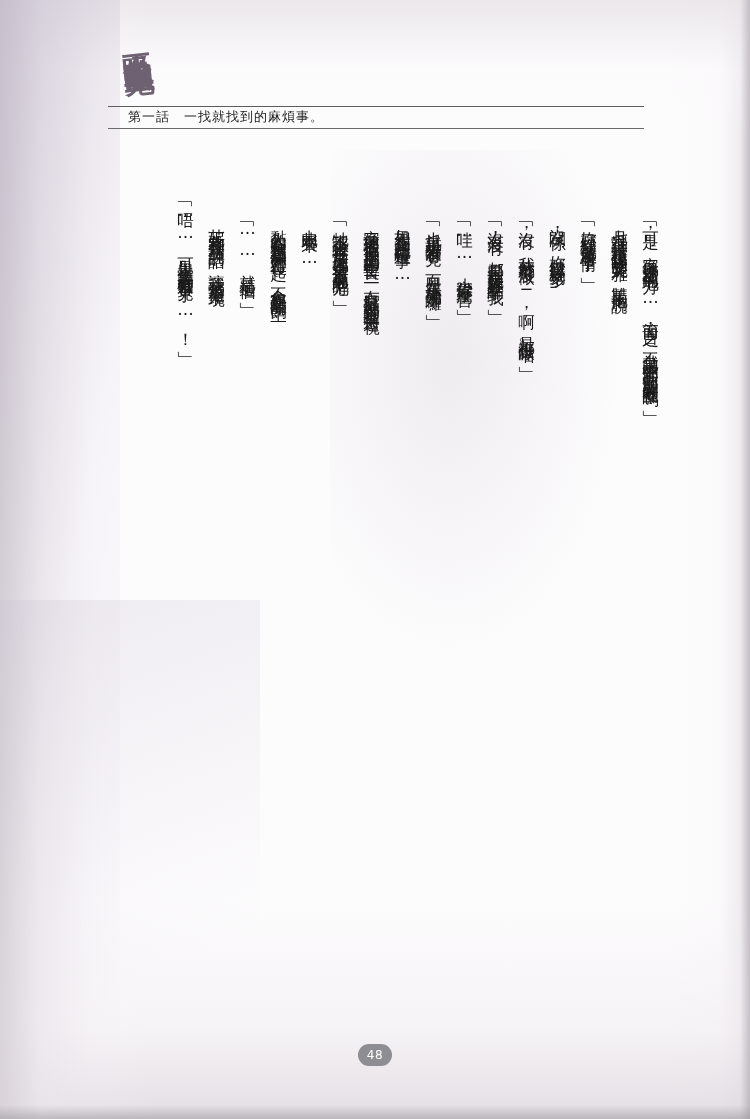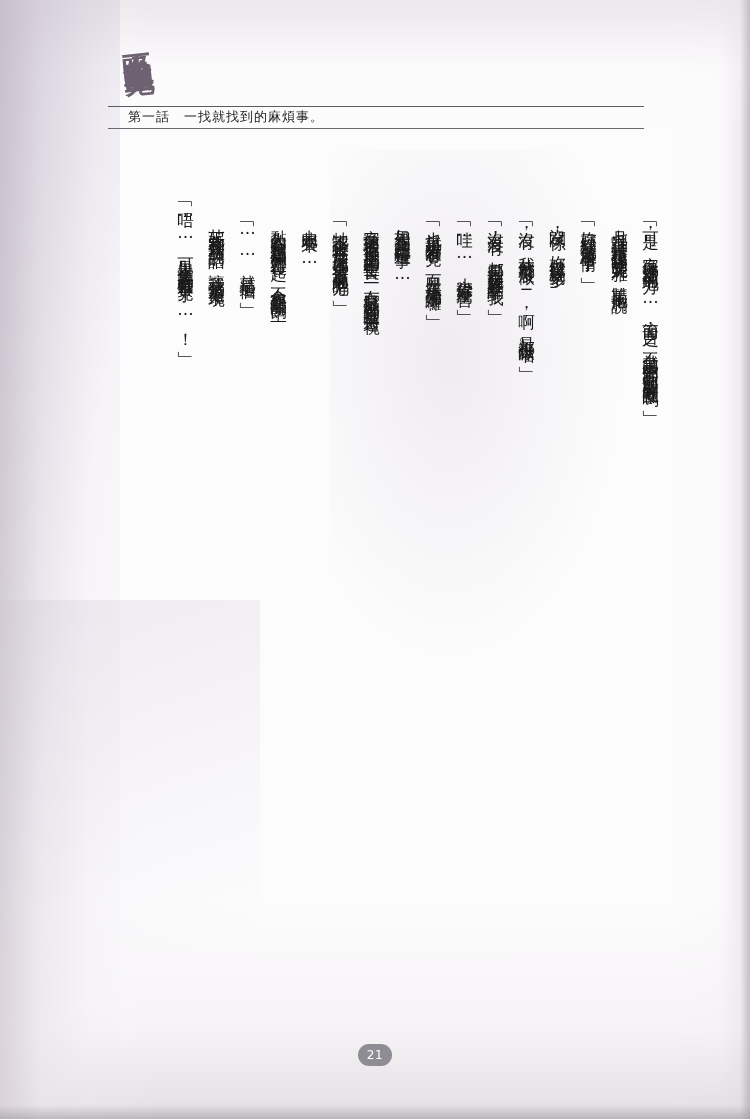--- a/index.html
+++ b/index.html
@@ -180,17 +180,17 @@
     <div class="col indent">「也就是說貓沒有不見，而是在等小菊學姊囉？」</div>
     <div class="col indent">「哇……小實你好厲害。」</div>
     <div class="col indent">「沒有沒有，都是因為艾妮雅妳點醒了我！」</div>
     <div class="col indent">「沒有，我什麼都沒做──啊，是都沒做喵。」</div>
     <div class="col indent">沒關係，妳做得已經夠多了。</div>
     <div class="col indent">「妳已經幫我做所有事情了！」</div>
     <div class="col indent">七月端詳著持續模仿貓咪的艾妮雅，雙手抱胸說：</div>
     <div class="col indent">「可是，宗像學姊巡視的地方……簡而言之，不就是國中部和高中部所有的社團嗎？」</div>
   </div>
 
-  <div class="folio">21</div>
+  <div class="folio">48</div>
 
   <div class="edge-right"></div>
   <div class="edge-bottom"></div>
 </div>
 
 </body></html>

